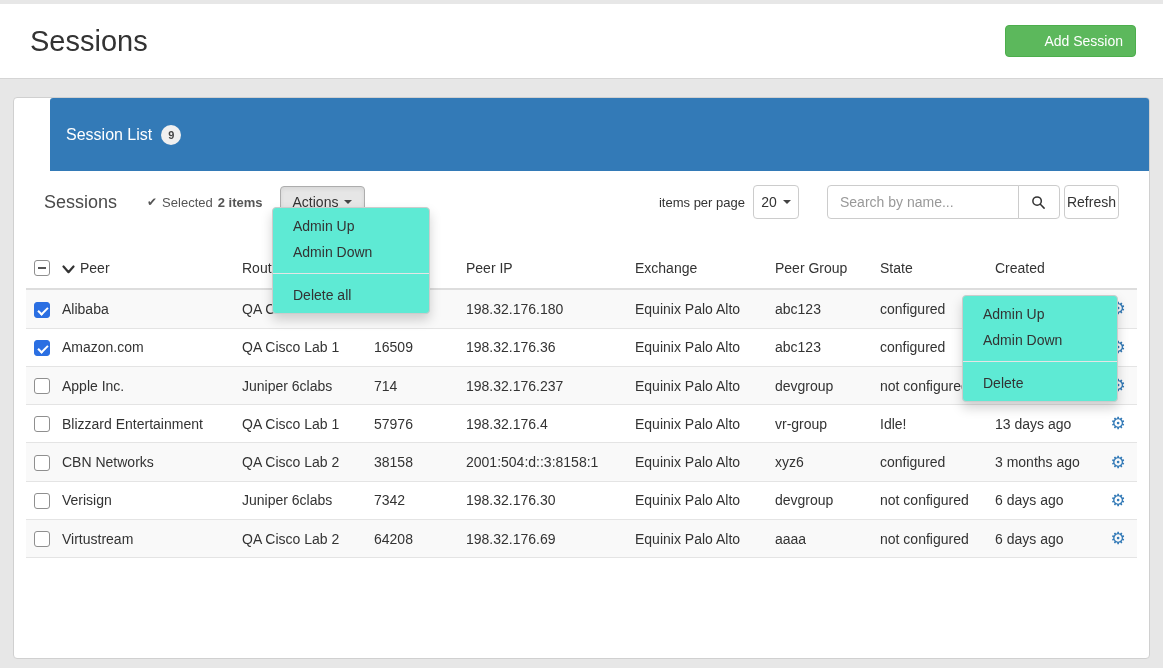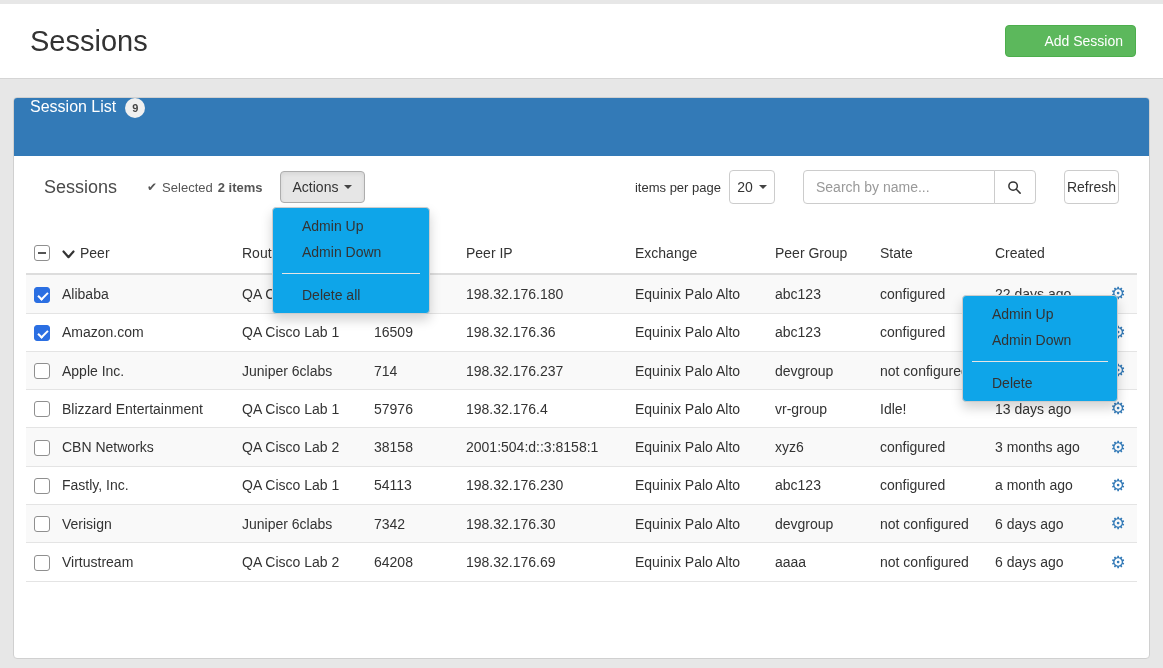--- a/index.html
+++ b/index.html
@@ -27,22 +27,22 @@
   }
   .btn-success { background:#5cb85c; border-color:#4cae4c; color:#fff;padding-left:38px; }
   .btn-active { background:#e6e6e6; border-color:#adadad; box-shadow:inset 0 2px 4px rgba(0,0,0,0.07);text-align:center; }
 
   
   .panel {
     margin:18px 13px 0; background:#fff; border:1px solid #d0d0d0;
     border-radius:4px; height:562px; overflow:visible;
   }
   .panel-heading {
-    background:#337ab7; border-radius:3px 3px 0 0; height:58px;
-    display:flex; padding:0 16px;
+    background:#337ab7; border-radius:3px 3px 0 0; height:73px;
+    display:flex; align-items:center; padding:0 16px;margin-left:36px;
   }
   .panel-title { color:#fff; font-size:16px; }
   .badge {
     min-width:20px; height:20px; padding:0 5px; border-radius:10px;
     background:#f0f0f0; color:#444; font-size:11px; font-weight:bold;
     display:inline-flex; align-items:center; justify-content:center; margin-left:9px;
   }
   .panel-body { padding:14px 12px 0; }
 
   
@@ -56,21 +56,21 @@
     border-top:4px solid #444; border-left:4px solid transparent; border-right:4px solid transparent;
     margin-left:6px;
   }
   .toolbar-right { margin-left:auto; display:flex; align-items:center; }
   .ipp-label { font-size:13px; color:#333; margin-right:8px; white-space:nowrap; }
   .select-box {
     width:46px; height:34px; border:1px solid #ccc; border-radius:4px; background:#fff;
     display:inline-flex; align-items:center; justify-content:center; font-size:14px;
     margin-right:28px; cursor:pointer;
   }
-  .search-group { display:flex; margin-right:28px;align-items:flex-end; }
+  .search-group { display:flex; margin-right:4px;align-items:flex-end; }
   .search-input {
     width:192px; height:34px; border:1px solid #ccc; border-radius:4px 0 0 4px;
     padding:0 12px; font-size:14px; font-family:inherit; color:#333; outline:none;
   }
   .search-input::placeholder { color:#999; }
   .search-btn {
     width:42px; height:34px; border:1px solid #ccc; background:#fff; margin-left:-1px;
     border-radius:0 4px 4px 0; cursor:pointer; display:inline-flex; align-items:center; justify-content:center;
   }
   .refresh-btn { height:34px; padding:0 2px; }
@@ -100,22 +100,22 @@
   .cb.checked::after {
     content:""; position:absolute; left:5px; top:2px; width:4px; height:8px;
     border:solid #fff; border-width:0 2px 2px 0; transform:rotate(45deg);
   }
   .cb.indeterminate::after {
     content:""; position:absolute; left:3px; top:6px; width:8px; height:2px; background:#555;
   }
 
   
   .menu {
-    position:absolute; width:158px; background:#0ea5e9; border:1px solid #ccc; border-radius:4px;
-    box-shadow:0 6px 12px rgba(0,0,0,0.175); padding:5px 9px; z-index:50;
+    position:absolute; width:158px; background:#5eead4; border:1px solid #ccc; border-radius:4px;
+    box-shadow:0 6px 12px rgba(0,0,0,0.175); padding:5px 0; z-index:50;
   }
   .menu-item { padding:5px 20px; font-size:14px; color:#333; cursor:pointer; }
   .menu-divider { height:1px; background:#e5e5e5; margin:8px 0; }
   #actions-menu { left:272px; top:207px; }
   #row-menu { left:962px; top:295px; width:156px; }
 </style>
 </head>
 <body>
 
 <div class="topbar">
@@ -278,36 +278,20 @@
     <td>configured</td>
     <td>3 months ago</td>
     <td class="gear-cell">
       <span class="gear">⚙</span>
     </td>
   </tr>
           <tr>
     <td>
       <span class="cb"></span>
     </td>
-    <td>Fastly, Inc.</td>
-    <td>QA Cisco Lab 1</td>
-    <td>54113</td>
-    <td>198.32.176.230</td>
-    <td>Equinix Palo Alto</td>
-    <td>abc123</td>
-    <td>configured</td>
-    <td>a month ago</td>
-    <td class="gear-cell">
-      <span class="gear">⚙</span>
-    </td>
-  </tr>
-          <tr>
-    <td>
-      <span class="cb"></span>
-    </td>
     <td>Verisign</td>
     <td>Juniper 6clabs</td>
     <td>7342</td>
     <td>198.32.176.30</td>
     <td>Equinix Palo Alto</td>
     <td>devgroup</td>
     <td>not configured</td>
     <td>6 days ago</td>
     <td class="gear-cell">
       <span class="gear">⚙</span>

